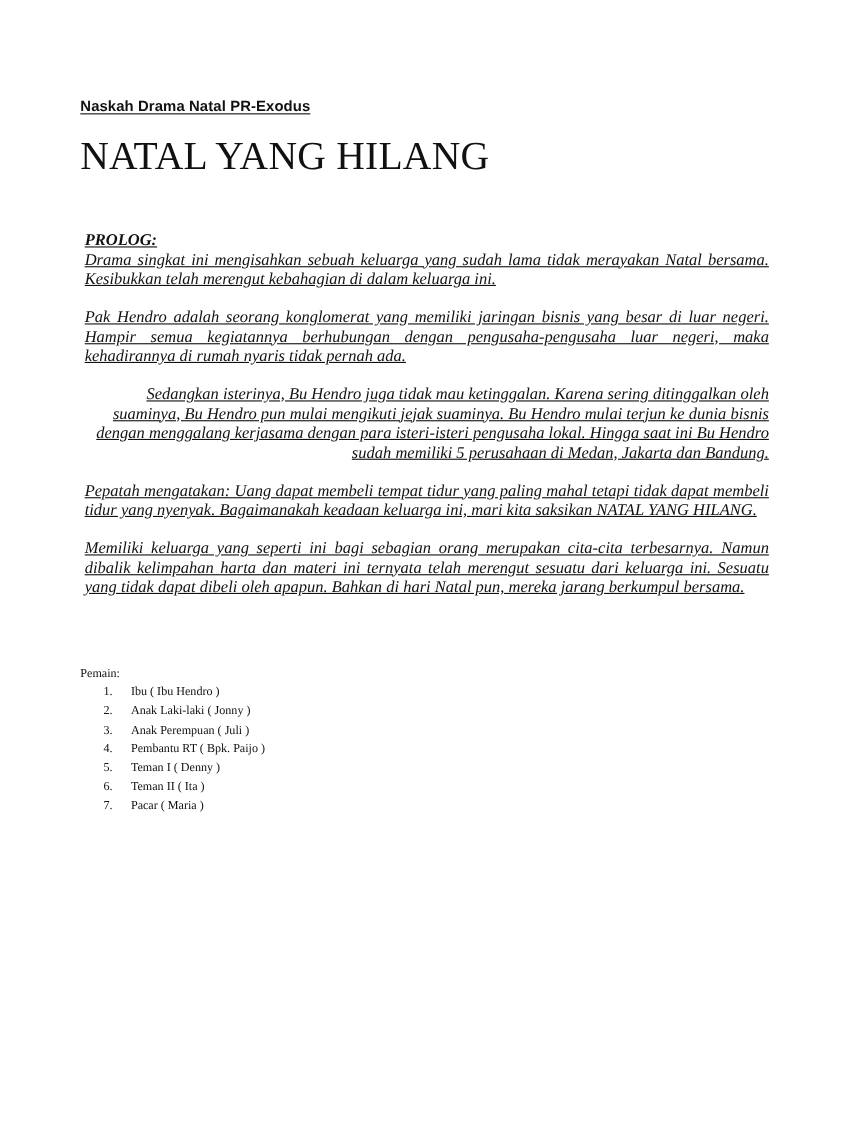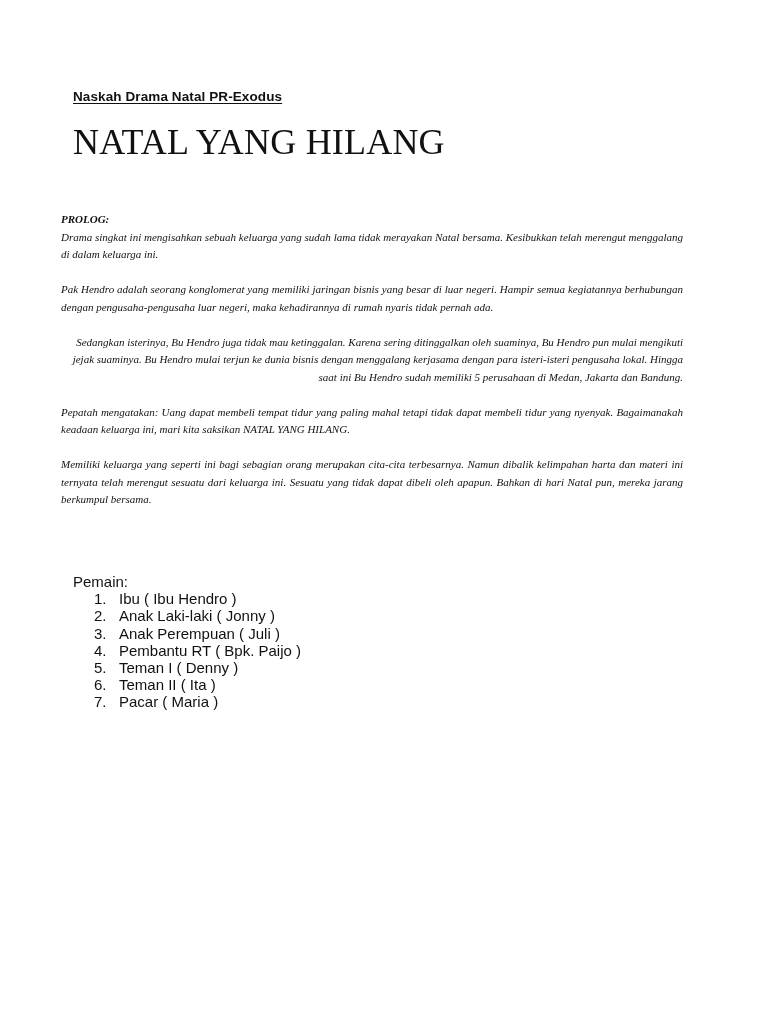--- a/index.html
+++ b/index.html
@@ -39,45 +39,46 @@
       left: 73px;
       top: 124px;
       font-family: "Liberation Serif", serif;
       font-size: 36px;
       line-height: 36px;
       white-space: nowrap;
       letter-spacing: 0.2px;
     }
     .prolog {
       position: absolute;
-      left: 61px;
+      left: 77px;
       top: 211px;
       width: 622px;
       font-family: "Liberation Serif", serif;
       font-style: italic;
-      font-size: 11px;
+      font-size: 15px;
       line-height: 17.5px;
+      text-decoration: underline;
     }
     .prolog-label {
       font-weight: bold;
       display: block;
     }
     .para {
       margin: 0 0 17.5px 0;
       text-align: justify;
     }
     .para.ragged {
       text-align: right;
     }
     .cast {
       position: absolute;
       left: 73px;
-      top: 573px;
-      font-family: Liberation Sans, sans-serif;
-      font-size: 15px;
+      top: 604px;
+      font-family: Liberation Serif, serif;
+      font-size: 11px;
       line-height: 17.2px;
     }
     .cast-label {
       display: block;
     }
     .cast-list {
       margin: 0;
       padding: 0;
       list-style: none;
     }
@@ -96,21 +97,21 @@
 <body>
 
 <div class="page">
 
   <div class="header">Naskah Drama Natal PR-Exodus</div>
 
   <div class="title">NATAL YANG HILANG</div>
 
   <div class="prolog">
     <span class="prolog-label">PROLOG:</span>
-    <p class="para">Drama singkat ini mengisahkan sebuah keluarga  yang sudah lama tidak merayakan Natal bersama. Kesibukkan telah merengut menggalang di dalam keluarga ini.</p>
+    <p class="para">Drama singkat ini mengisahkan sebuah keluarga  yang sudah lama tidak merayakan Natal bersama. Kesibukkan telah merengut kebahagian di dalam keluarga ini.</p>
     <p class="para">Pak Hendro adalah seorang konglomerat yang memiliki jaringan bisnis yang besar di luar negeri. Hampir semua kegiatannya berhubungan dengan pengusaha-pengusaha luar negeri, maka kehadirannya di rumah nyaris tidak pernah ada.</p>
     <p class="para ragged">Sedangkan isterinya, Bu Hendro juga tidak mau ketinggalan. Karena sering ditinggalkan oleh suaminya, Bu Hendro pun mulai mengikuti jejak suaminya. Bu Hendro mulai terjun ke dunia bisnis dengan menggalang kerjasama dengan para isteri-isteri pengusaha lokal. Hingga saat ini Bu Hendro sudah memiliki 5 perusahaan di Medan, Jakarta dan Bandung.</p>
     <p class="para">Pepatah mengatakan: Uang dapat membeli tempat tidur yang paling mahal tetapi tidak dapat membeli tidur yang nyenyak. Bagaimanakah keadaan keluarga ini, mari kita saksikan NATAL YANG HILANG.</p>
     <p class="para">Memiliki keluarga yang seperti ini bagi sebagian orang merupakan cita-cita terbesarnya. Namun dibalik kelimpahan harta dan materi ini ternyata telah merengut sesuatu dari keluarga ini. Sesuatu yang tidak dapat dibeli oleh apapun. Bahkan di hari Natal pun, mereka jarang berkumpul bersama.</p>
   </div>
 
   <div class="cast">
     <span class="cast-label">Pemain:</span>
     <ol class="cast-list">
       <li class="cast-item">

